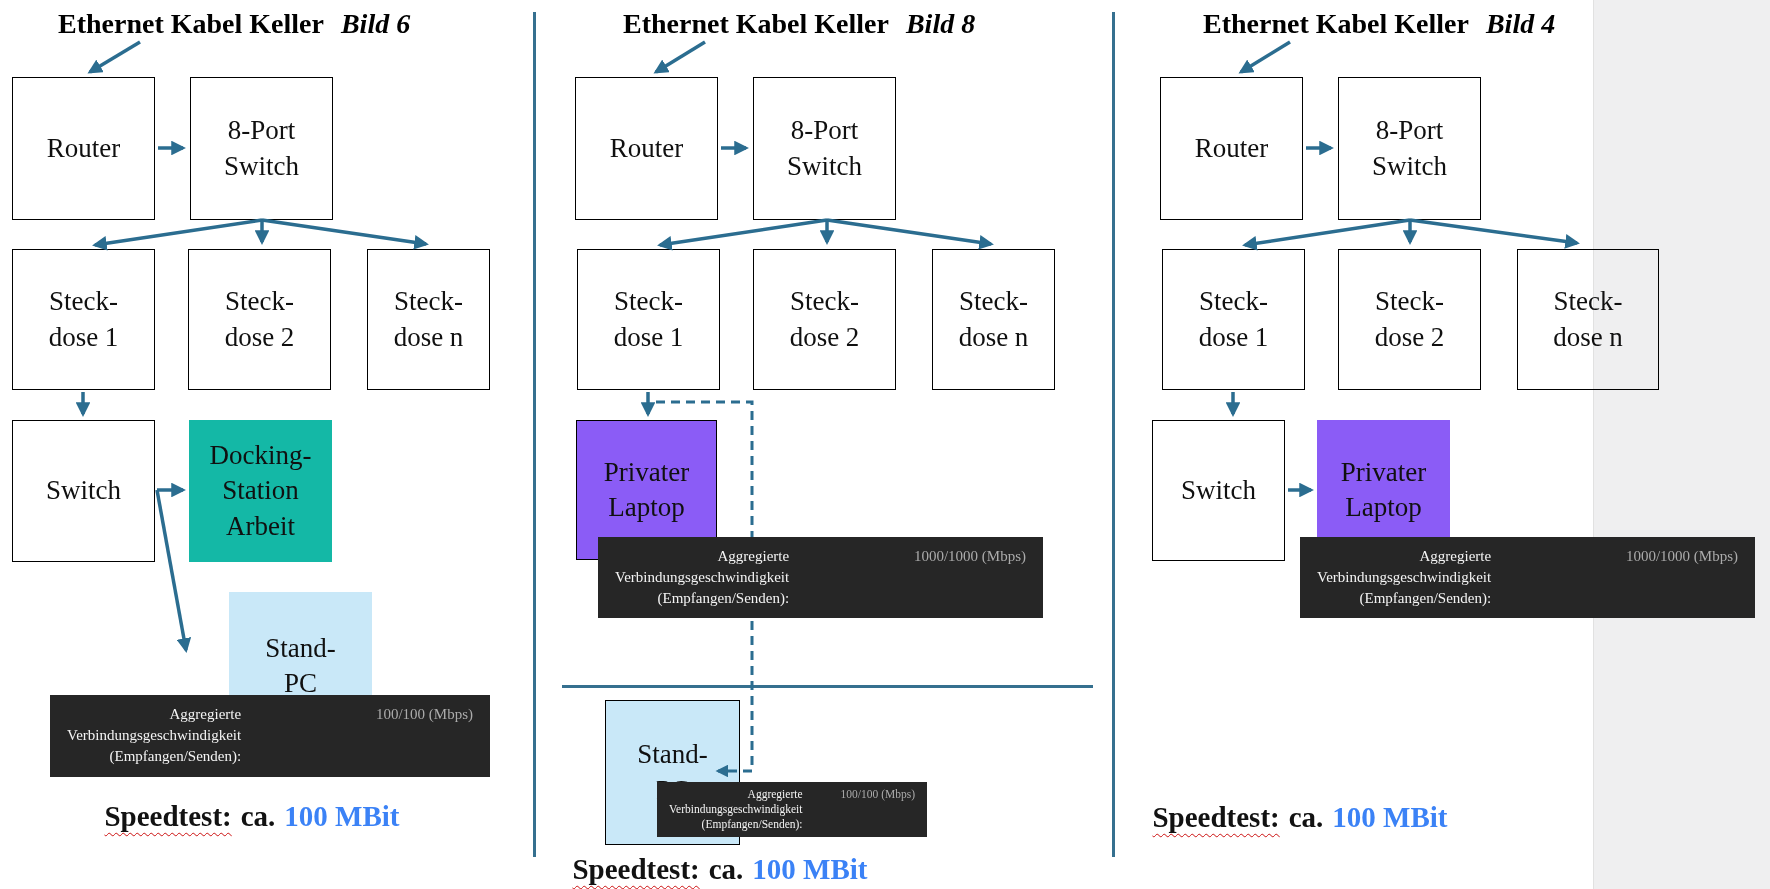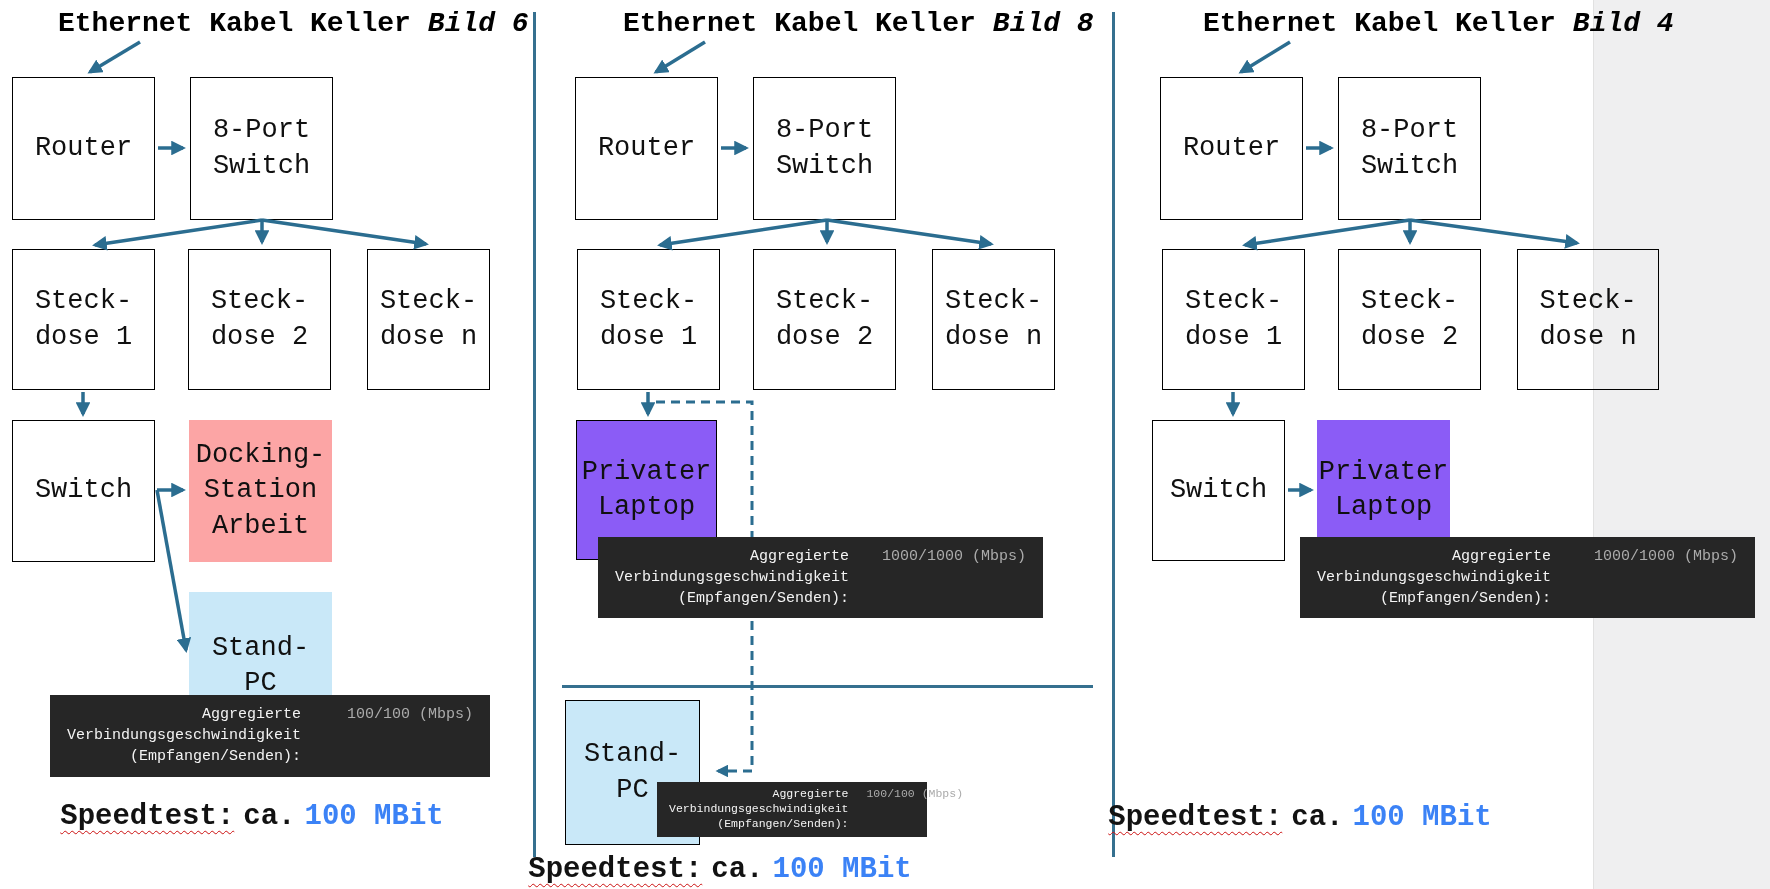--- a/index.html
+++ b/index.html
@@ -1,34 +1,34 @@
 <!DOCTYPE html>
 <html><head>
 <meta charset="utf-8">
 <style>
   html,body{margin:0;padding:0;background:#ffffff;}
   #stage{
     position:relative;width:1770px;height:889px;background:#ffffff;overflow:hidden;
-    font-family:Liberation Mono, monospace;color:#0d0d0d;
+    font-family:Liberation Serif, serif;color:#0d0d0d;
   }
   .gray-strip{position:absolute;top:0;height:889px;left:1593px;width:177px;
     background:#efeff0;border-left:1px solid #e1e1e1;z-index:1;}
   .vdivider{position:absolute;top:12px;height:845px;width:2.5px;background:#35708f;z-index:2;}
   .hrule{position:absolute;height:2.5px;background:#35708f;z-index:2;}
   svg.lines{position:absolute;left:0;top:0;z-index:4;pointer-events:none;}
   .ptitle{position:absolute;top:8px;z-index:5;display:flex;gap:17px;
     font-size:28px;font-weight:700;white-space:nowrap;color:#000;}
   .ptitle .bild{font-style:italic;}
   .box{position:absolute;z-index:3;box-sizing:border-box;display:flex;align-items:center;
     justify-content:center;text-align:center;font-size:27px;line-height:1.3;
     white-space:pre-line;color:#101010;background:#ffffff;border:1.6px solid #000;}
   .box.noborder{border:none;}
   .box.clearfill{background:transparent;}
-  .box.pink{background:#fca5a5;}
-  .box.blue{background:#c9e8f8;}
+  .box.pink{background:#14b8a6;}
+  .box.blue{background:#c9e8f8;margin-left:40px;}
   .box.peach{background:#8b5cf6;}
   .tip{position:absolute;z-index:6;box-sizing:border-box;background:#262626;color:#f4f4f4;
     display:flex;justify-content:space-between;align-items:flex-start;
     padding:9px 17px;font-size:15px;line-height:21px;}
   .tip .tip-label{white-space:pre-line;text-align:right;}
   .tip .tip-value{color:#ababab;white-space:nowrap;padding-left:18px;}
   .tip.small{padding:5px 12px;font-size:11.5px;line-height:14.8px;}
   .speed{position:absolute;z-index:5;font-size:29px;font-weight:700;text-align:center;
     white-space:nowrap;color:#121212;}
   .speed .sq{text-decoration:underline;text-decoration-style:wavy;

